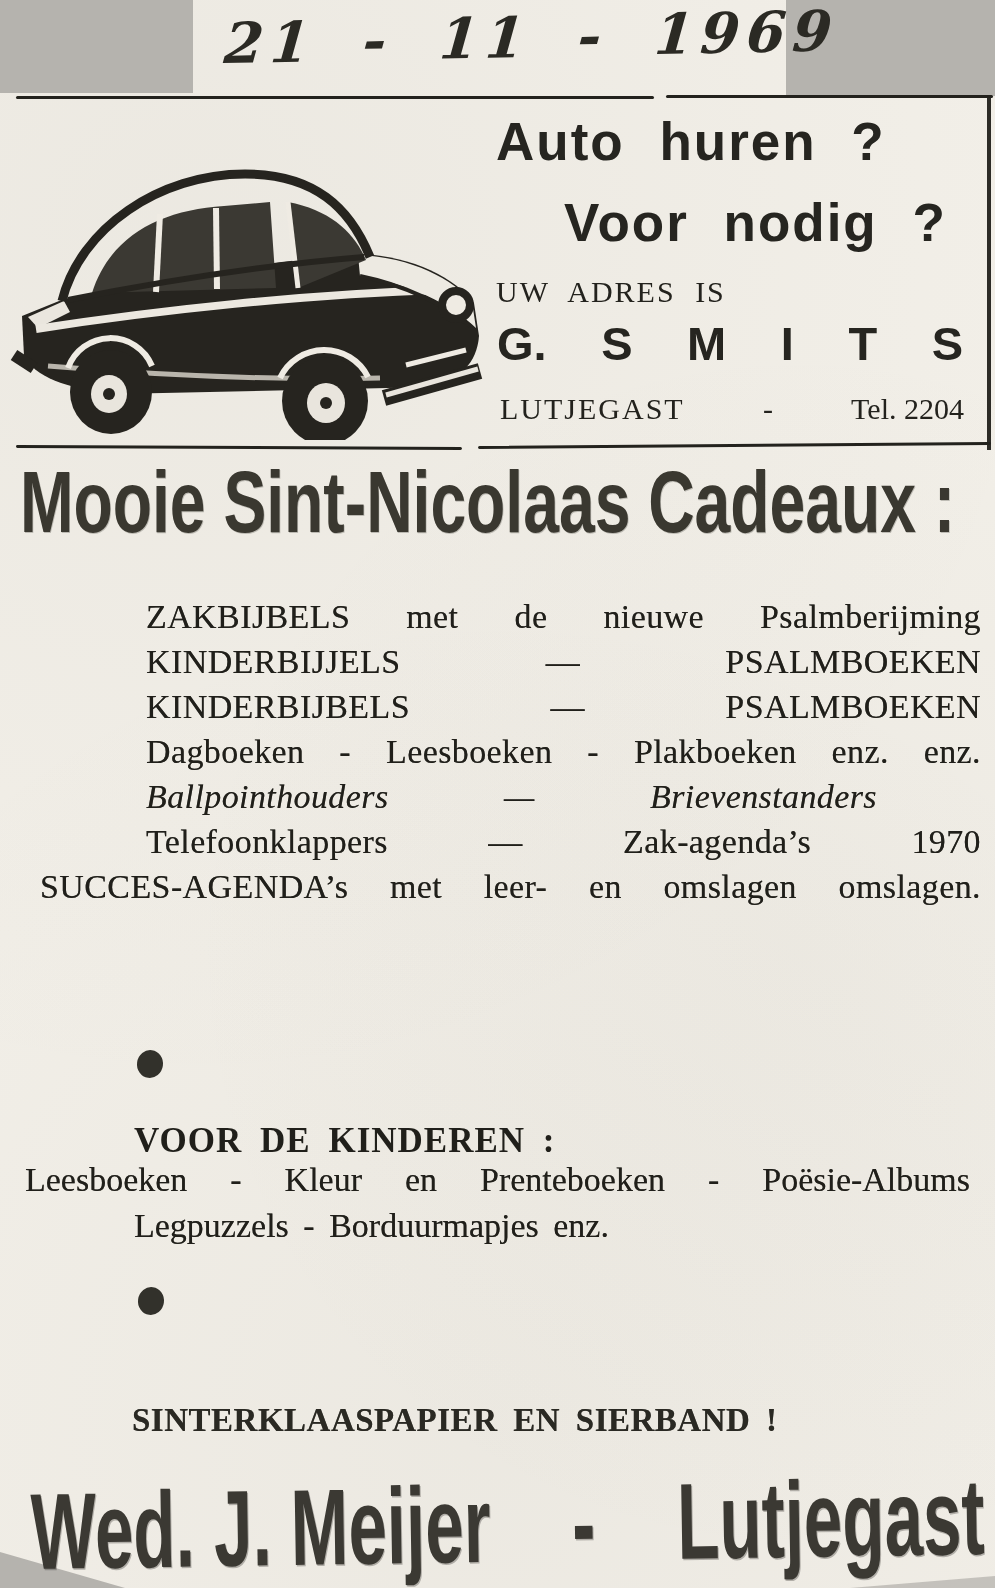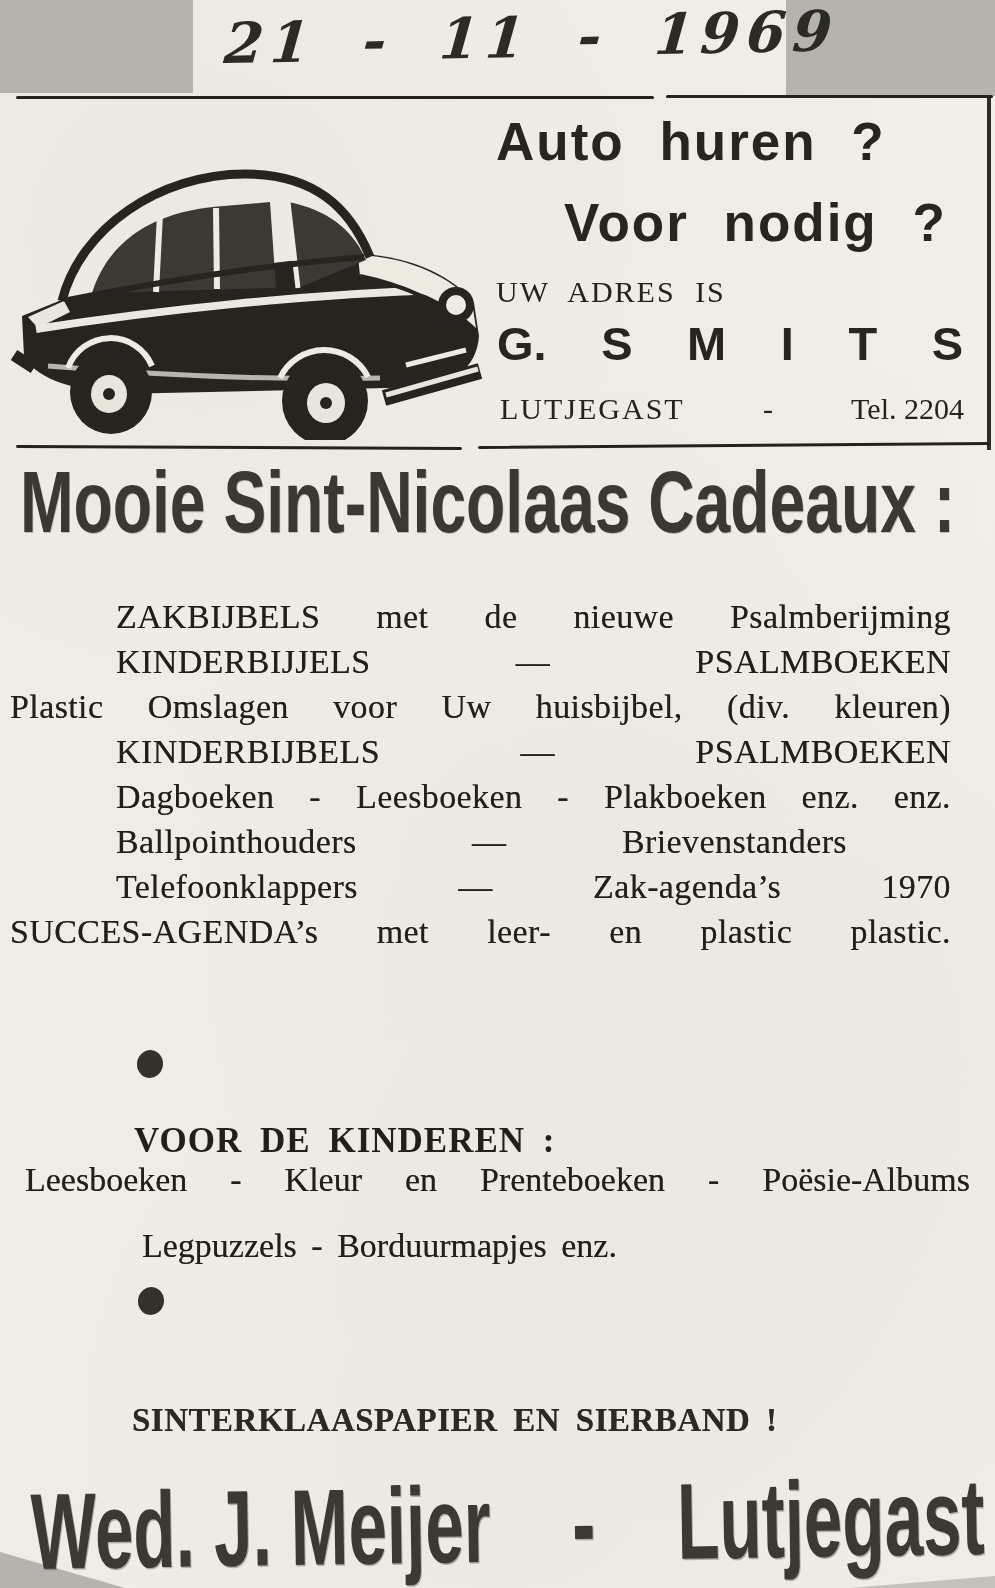--- a/index.html
+++ b/index.html
@@ -49,41 +49,41 @@
   .cityrow{position:absolute;left:500px;top:394px;width:464px;
     display:flex;justify-content:space-between;align-items:baseline;
     font:30px/1 "Liberation Serif",serif;color:#23221d;}
   .cityrow .loc{letter-spacing:2px;}
 
   .headline{position:absolute;left:20px;top:458px;
     font:700 88px/1 "Liberation Sans",sans-serif;color:#3a3830;
     transform:scaleX(.73);transform-origin:left top;white-space:nowrap;
     text-shadow:1px 1px 0 rgba(40,38,32,.25);}
 
-  .giftlist{position:absolute;left:10px;top:594px;width:941px;}
+  .giftlist{position:absolute;left:40px;top:594px;width:941px;}
   .gl{font:34px/45px "Liberation Serif",serif;color:#201f1a;
     letter-spacing:.4px;text-align:justify;text-align-last:justify;
     text-shadow:0 0 .6px rgba(32,31,26,.7);}
   .ind{padding-left:106px;}
-  .pr-lg{padding-right:104px;}
+  .pr-lg{padding-right:104px;font-style:italic;}
   .pr-sm{padding-right:62px;}
 
   .bullet{position:absolute;width:26px;height:28px;border-radius:50%;
     background:#32312b;transform:rotate(8deg);}
   .b1{left:137px;top:1050px;}
   .b2{left:138px;top:1287px;}
 
   .kids-h{position:absolute;left:134px;top:1120px;
     font:700 35px/1.2 "Liberation Serif",serif;letter-spacing:1px;word-spacing:8px;color:#201f1a;}
   .kids-1{position:absolute;left:25px;top:1160px;width:945px;
     font:34px/1.2 "Liberation Serif",serif;color:#201f1a;
     text-align:justify;text-align-last:justify;text-shadow:0 0 .6px rgba(32,31,26,.7);}
-  .kids-2{position:absolute;left:142px;top:1206px;
+  .kids-2{position:absolute;left:134px;top:1206px;
     font:34px/1.2 "Liberation Serif",serif;word-spacing:6px;color:#201f1a;
-    text-shadow:0 0 .6px rgba(32,31,26,.7);margin-top:20px;}
+    text-shadow:0 0 .6px rgba(32,31,26,.7);}
 
   .pack-1{position:absolute;left:136px;top:1360px;
     font:33px/1.2 "Liberation Serif",serif;letter-spacing:1px;color:#23221d;
     text-shadow:0 0 .6px rgba(32,31,26,.7);}
   .pack-2{position:absolute;left:132px;top:1401px;
     font:700 33px/1.2 "Liberation Serif",serif;letter-spacing:.5px;word-spacing:7px;color:#2a2923;
     text-shadow:0 0 .6px rgba(32,31,26,.6);}
 
   .footer-rot{position:absolute;left:30px;top:1478px;transform:rotate(-0.9deg);transform-origin:left top;}
   .footer{width:1490px;display:flex;justify-content:space-between;align-items:baseline;
@@ -147,26 +147,25 @@
   </div>
 
   <div class="rule rule2a"></div>
   <div class="rule rule2b"></div>
 
   <div class="headline">Mooie Sint-Nicolaas Cadeaux :</div>
 
   <div class="giftlist">
     <div class="gl ind">ZAKBIJBELS met de nieuwe Psalmberijming</div>
     <div class="gl ind">KINDERBIJJELS — PSALMBOEKEN</div>
-    <div class="gl">Plastic Omslagen voor Uw huisbijbel, (div. kleuren)</div>
     <div class="gl ind">KINDERBIJBELS — PSALMBOEKEN</div>
     <div class="gl ind">Dagboeken - Leesboeken - Plakboeken enz. enz.</div>
     <div class="gl ind pr-lg">Ballpointhouders — Brievenstanders</div>
     <div class="gl ind">Telefoonklappers — Zak-agenda’s 1970</div>
-    <div class="gl">SUCCES-AGENDA’s met leer- en plastic plastic.</div>
+    <div class="gl">SUCCES-AGENDA’s met leer- en omslagen omslagen.</div>
   </div>
 
   <div class="bullet b1"></div>
 
   <div class="kids-h">VOOR DE KINDEREN :</div>
   <div class="kids-1">Leesboeken - Kleur en Prenteboeken - Poësie-Albums</div>
   <div class="kids-2">Legpuzzels - Borduurmapjes enz.</div>
 
   <div class="bullet b2"></div>
 

